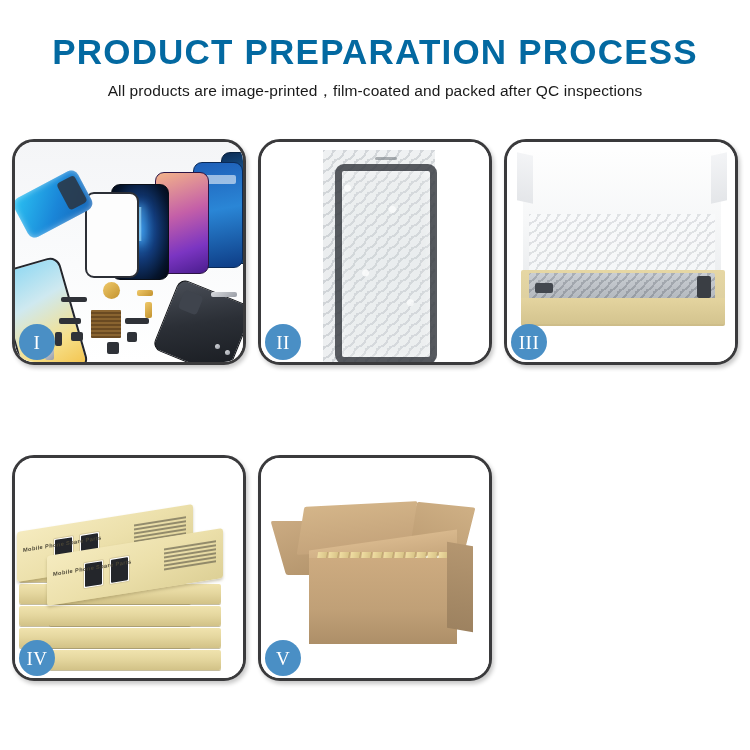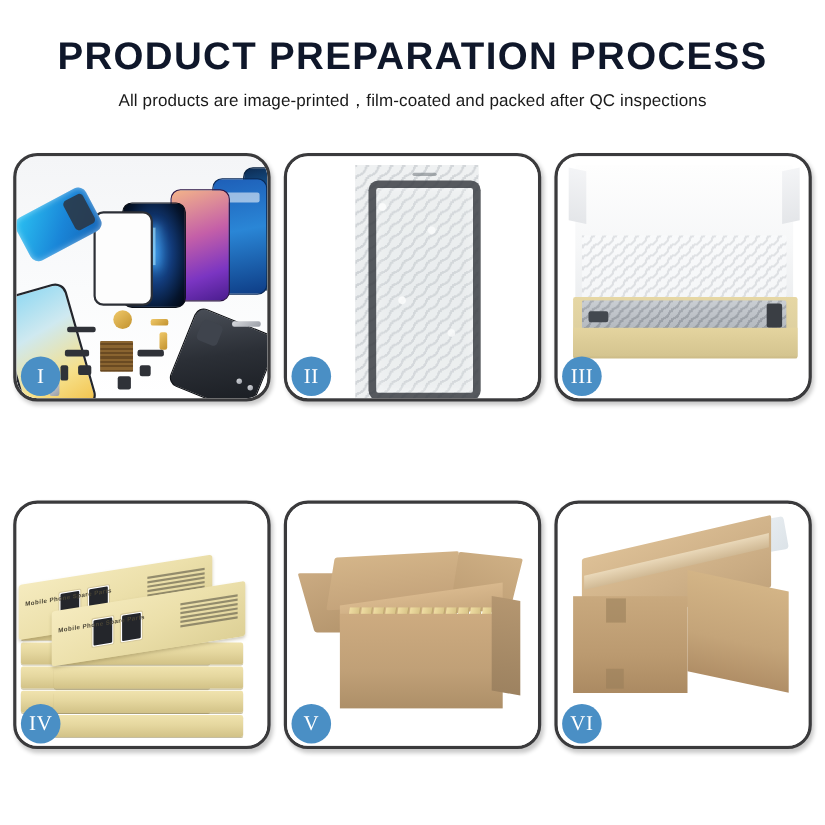--- a/index.html
+++ b/index.html
@@ -6,21 +6,21 @@
   body{
     width:750px;height:750px;background:#ffffff;
     font-family:"Liberation Sans","DejaVu Sans",sans-serif;
     overflow:hidden;position:relative;
   }
   .page{width:750px;height:750px;position:relative;}
 
   
   .header{padding-top:34px;text-align:center;}
   .title{
-    font-size:35px;font-weight:700;color:#0f172a;
+    font-size:35px;font-weight:700;color:#0369a1;
     letter-spacing:1.2px;line-height:1.05;white-space:nowrap;
   }
   .subtitle{
     margin-top:10px;font-size:15.5px;color:#1a1a1a;font-weight:400;
     letter-spacing:.1px;white-space:nowrap;text-align:center;
   }
 
   
   .grid{
     position:absolute;left:12px;top:139px;
@@ -444,27 +444,15 @@
           <b style="left:99px;"></b>
             <b style="left:110px;"></b>
             <b style="left:121px;"></b>
         </div>
         <div class="c5body"></div>
         <div class="c5side"></div>
       </div>
       <div class="badge">V</div>
     </div>
 
-    <div class="panel">
-      <div class="stage p6">
-        <div class="c6wrap"></div>
-        <div class="c6top"></div>
-        <div class="c6tape"></div>
-        <div class="c6right"></div>
-        <div class="c6front"></div>
-        <div class="c6tab"></div>
-        <div class="c6tab2"></div>
-      </div>
-      <div class="badge">VI</div>
-    </div>
 
   </div>
 </div>
 
 </body></html>

